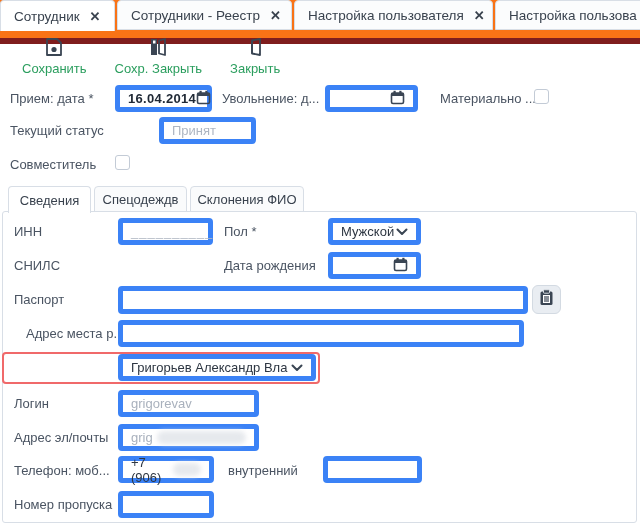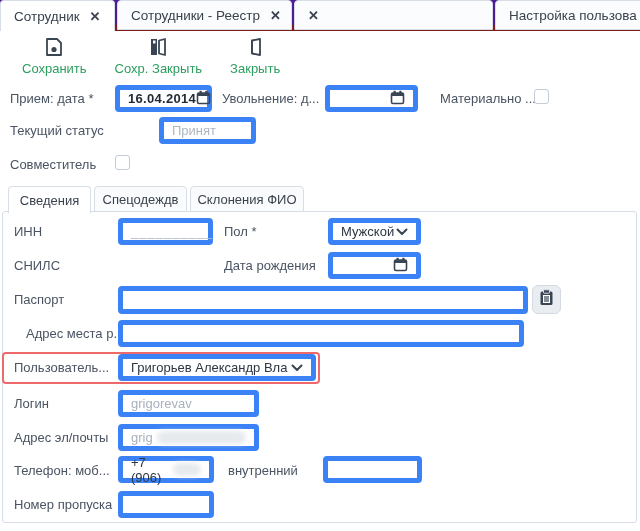--- a/index.html
+++ b/index.html
@@ -1,21 +1,21 @@
 <!DOCTYPE html>
 <html><head>
 <meta charset="utf-8">
 <style>
   html,body{margin:0;padding:0;background:#fff;}
   .page{position:relative;width:640px;height:531px;background:#fff;overflow:hidden;
         font-family:"Liberation Sans",sans-serif;color:#3c4653;}
 
   
-  .tabstrip{position:absolute;left:0;top:0;width:640px;height:31px;
-            border-bottom:6px solid #7f1d1d;box-sizing:border-box;background:#4c1d95;}
+  .tabstrip{position:absolute;left:0;top:0;width:640px;height:44px;
+            border-bottom:6px solid #7f1d1d;box-sizing:border-box;background:#f97316;}
   .tab{position:absolute;top:0;height:30px;box-sizing:border-box;
        border:1px solid #d8dee6;border-radius:4px 4px 0 0;background:#fbfcfd;
        display:flex;align-items:center;gap:10px;padding:0 13px;font-size:13.5px;
        color:#39424e;white-space:nowrap;overflow:hidden;cursor:pointer;}
   .tab.active{background:#fff;height:31px;border-bottom:0;z-index:2;}
   .tab .x{font-weight:700;font-size:13px;color:#39424e;line-height:1;cursor:pointer;}
 
   
   .toolbar{position:absolute;left:22px;top:36px;display:flex;gap:28px;}
   .tbtn{display:flex;flex-direction:column;align-items:center;gap:3px;cursor:pointer;}
@@ -62,20 +62,21 @@
   <div class="tabstrip">
     <div class="tab active" style="left:0;width:115px;">
       <span>Сотрудник</span>
       <span class="x">✕</span>
     </div>
     <div class="tab" style="left:117px;width:175px;">
       <span>Сотрудники - Реестр</span>
       <span class="x">✕</span>
     </div>
     <div class="tab" style="left:294px;width:199px;">
+      <span>Настройка пользователя</span>
       <span class="x">✕</span>
     </div>
     <div class="tab" style="left:495px;width:160px;">
       <span>Настройка пользова</span>
     </div>
   </div>
 
   <div class="toolbar">
     <div class="tbtn">
       <span>
@@ -195,21 +196,20 @@
         <rect x="6" y="7.4" width="5" height="1.2" fill="#3a4553"></rect>
         <rect x="6" y="9.4" width="5" height="1.2" fill="#3a4553"></rect>
         <rect x="6" y="11.4" width="5" height="1.2" fill="#3a4553"></rect>
       </svg>
     </span>
   </div>
 
   <span class="flabel" style="left:26px;top:326px;">Адрес места р...</span>
   <input class="fld" style="left: 118px; top: 320px; width: 406px;">
 
-  <span class="flabel" style="left:14px;top:360px;">Пользователь...</span>
   <div class="fld between" style="left:118px;top:354px;width:198px;">
     <span>Григорьев Александр Вла</span>
     <span>
       <svg width="12" height="8" viewBox="0 0 12 8">
           <path d="M1.5 1.5 L6 6 L10.5 1.5" fill="none" stroke="#3a4553" stroke-width="2" stroke-linecap="round" stroke-linejoin="round"></path>
         </svg>
     </span>
   </div>
   <div class="annot"></div>
 

